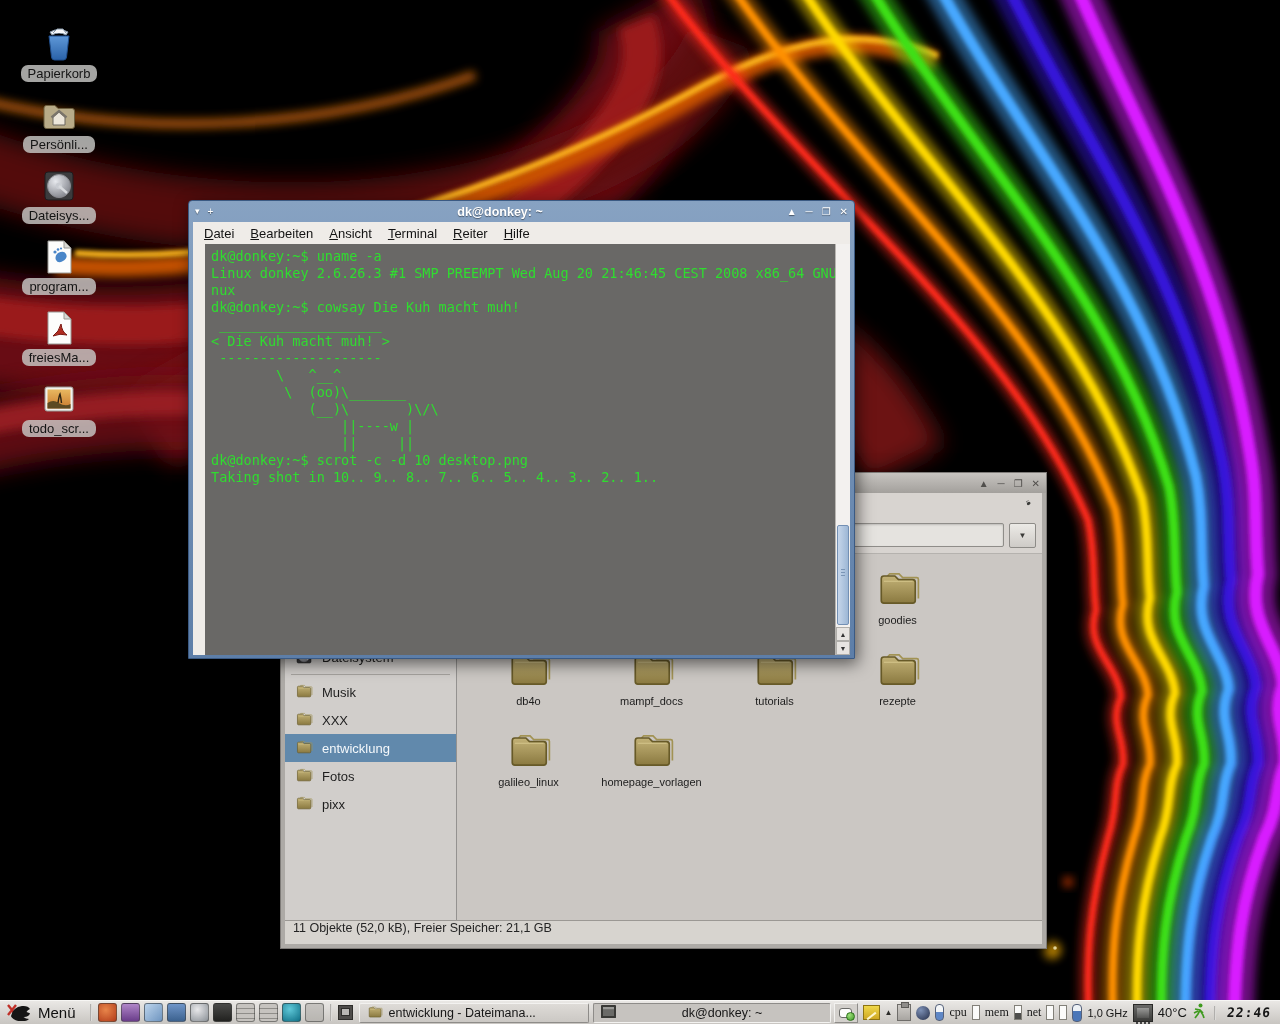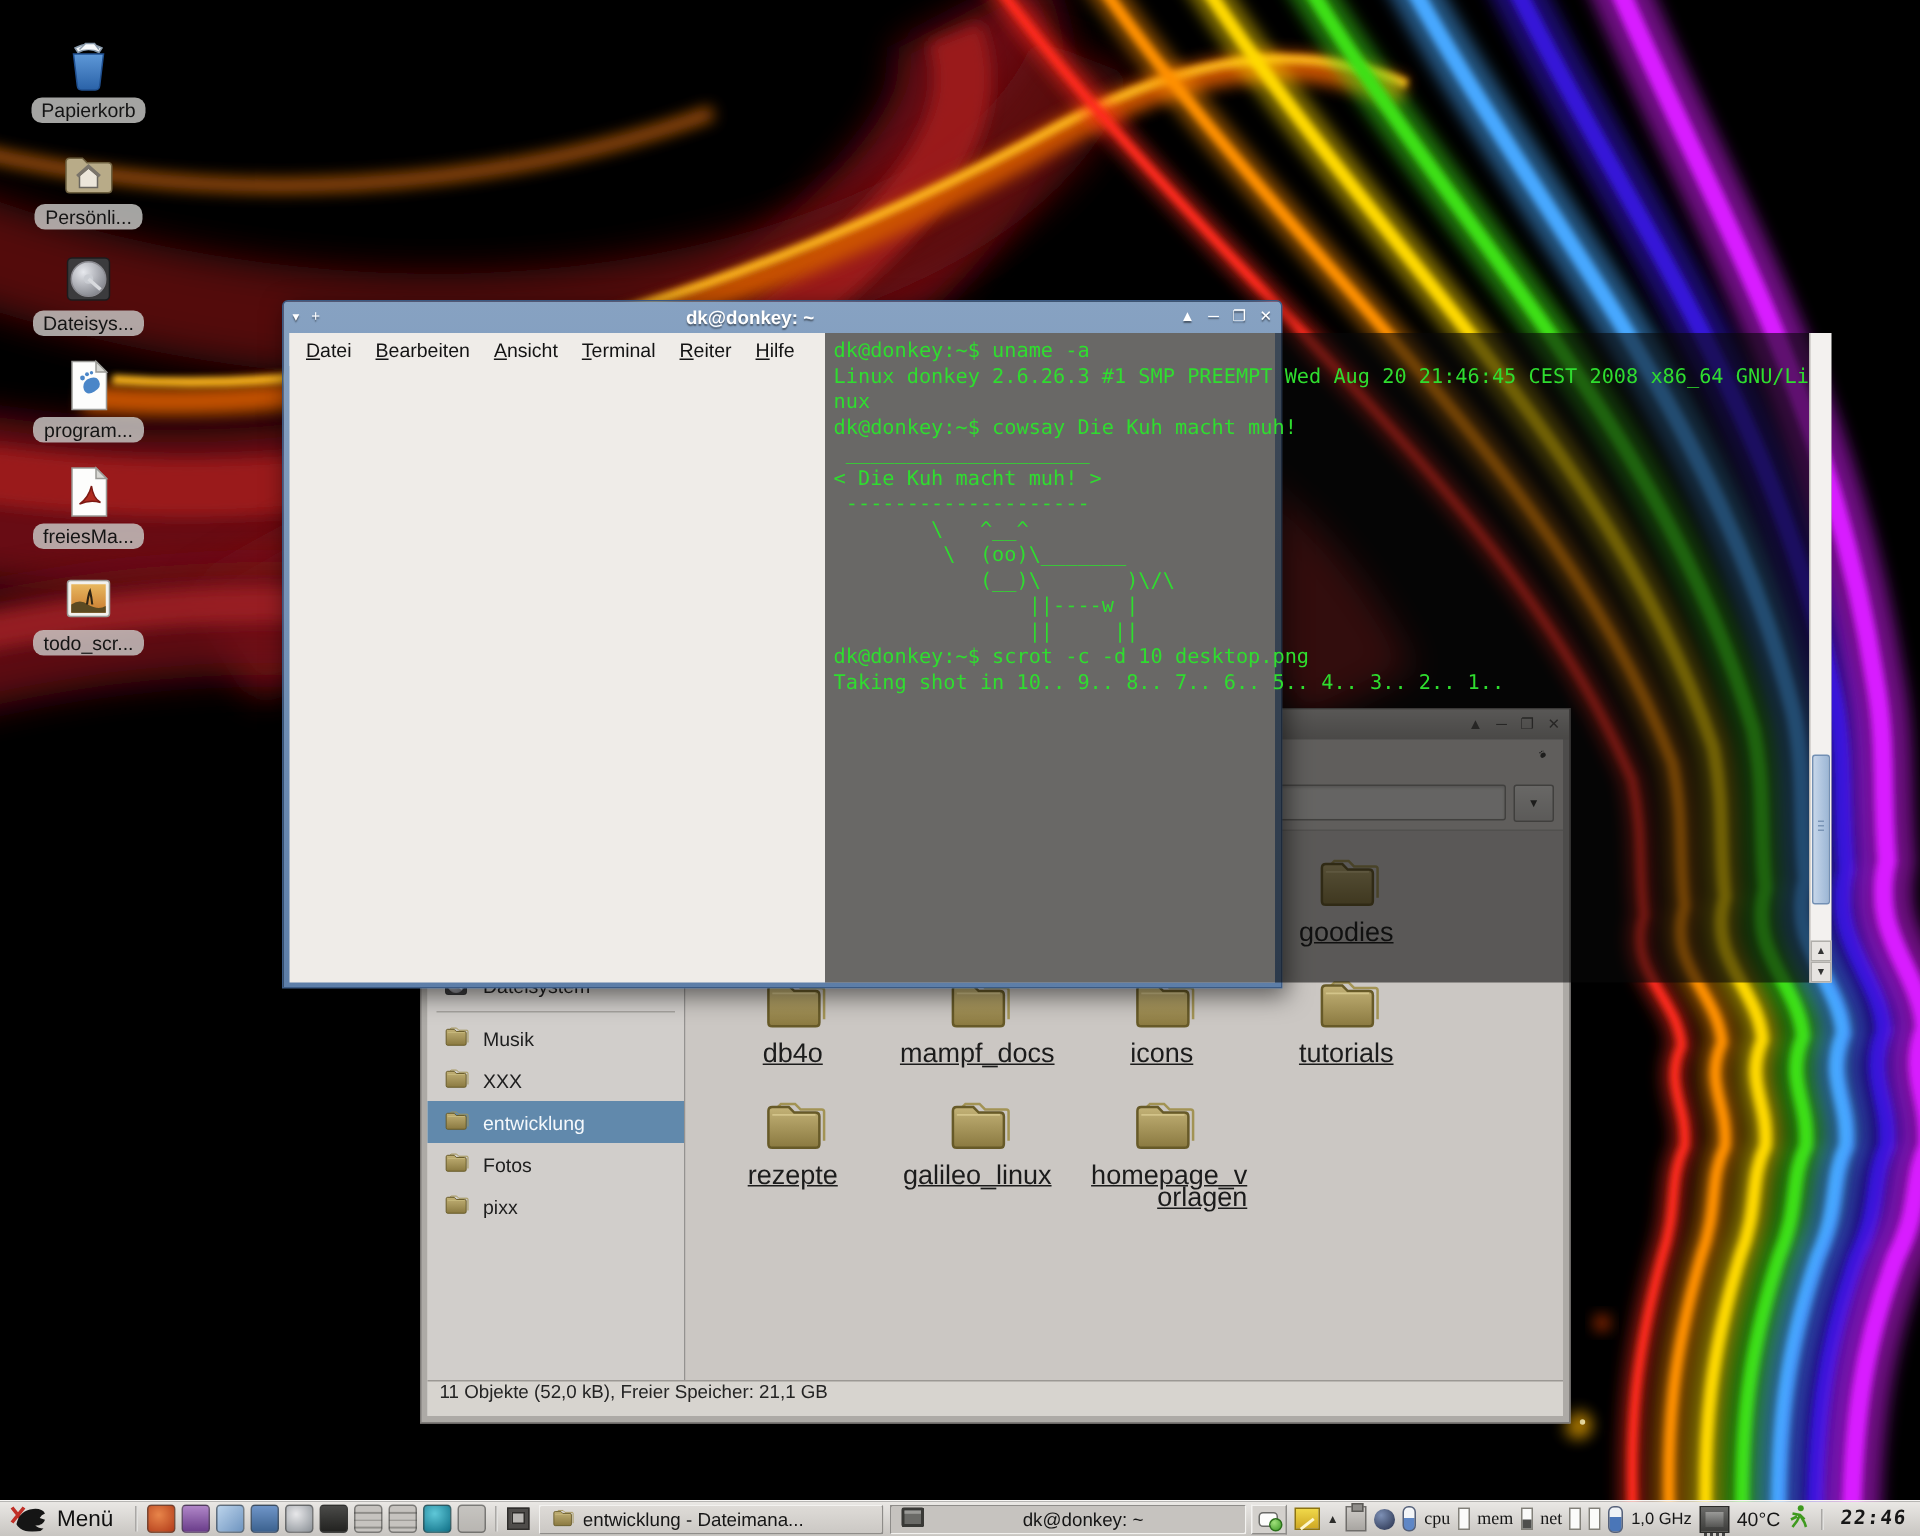--- a/index.html
+++ b/index.html
@@ -16,21 +16,21 @@
   
   .window { position:absolute; box-shadow:3px 5px 16px rgba(0,0,0,.55); }
   .tb { height:21px; display:flex; align-items:center; }
   .tb-left { padding-left:6px; display:flex; gap:8px; font-size:10px; }
   .tb-title { flex:1; text-align:center; font-weight:bold; font-size:12.5px; }
   .tb-btns { padding-right:6px; display:flex; gap:9px; font-size:10px; }
   .tb-btn { cursor:default; line-height:21px; }
 
   .term { left:188px; top:200px; width:667px; height:459px; background:linear-gradient(#87a2c2,#5d7ea8); border:1px solid #3b5a83; border-radius:4px 4px 0 0; }
   .term .tb { color:#fff; text-shadow:0 1px 1px rgba(0,0,0,.45); }
-  .term-inner { margin:0 4px 4px; height:433px; display:flex; flex-direction:row; background:#efece8; }
+  .term-inner { margin:0 4px 4px; height:433px; display:flex; flex-direction:column; background:#efece8; }
   .menubar { height:22px; display:flex; align-items:center; padding-left:3px; font-size:13px; color:#141414; background:#efece8; }
   .menubar .mi { padding:2px 8px; }
   .term-body { flex:1; display:flex; min-height:0; background:rgba(8,8,8,.58);margin-left:12px; }
   .term-pre { flex:1; padding:4px 0 0 6px; font:13.5px/17px "DejaVu Sans Mono",monospace; color:#2fdd2f; white-space:pre; overflow:hidden; }
   .term-scroll { width:15px; background:#f3f1ef; border-left:1px solid #b9b6b2; position:relative; }
   .scroll-thumb { position:absolute; left:1px; right:1px; top:281px; height:100px; background:linear-gradient(90deg,#c6d6ea,#9db7d5); border:1px solid #7390b4; border-radius:2px; }
   .scroll-thumb:after { content:""; position:absolute; left:3px; right:3px; top:46px; height:1px; background:#7a95b6; box-shadow:0 3px 0 #7a95b6,0 -3px 0 #7a95b6; }
   .stepper { position:absolute; left:0; right:0; height:14px; background:#e7e4e1; border:1px solid #b0aeaa; font-size:7px; color:#333; text-align:center; line-height:13px; }
   .step-up { bottom:14px; } .step-dn { bottom:0; }
 
@@ -44,21 +44,21 @@
   .tool-dd { width:11px; font-size:7px; color:#8b8985; text-align:center; }
   .path-field { flex:1; height:24px; margin-left:8px; background:#e5e3df; border:1px solid #8f8d89; border-radius:2px; display:flex; align-items:center; gap:6px; padding:0 5px; font-size:13px; color:#181818; box-shadow:inset 0 1px 2px rgba(0,0,0,.18); }
   .combo-btn { width:27px; height:25px; margin-left:3px; background:linear-gradient(#eceae6,#cecbc7); border:1px solid #8d8b87; border-radius:2px; display:flex; align-items:center; justify-content:center; font-size:8px; color:#3a3a38; }
   .fm-main { flex:1; display:flex; min-height:0; }
   .fm-side { width:172px; background:rgba(209,206,202,.95); border-right:1px solid #949290; padding-top:5px; }
   .side-row { height:28px; display:flex; align-items:center; gap:9px; padding-left:10px; font-size:13px; color:#1e1e1e; }
   .side-row.sel { background:#6189ac; color:#f4f8fb;align-items:center; }
   .side-sep { height:1px; background:#a6a39f; margin:3px 6px; }
   .fm-view { flex:1; background:rgba(201,198,194,.93); padding:14px 0 0 10px; display:grid; grid-template-columns:repeat(4,123px); grid-auto-rows:81px; align-content:start; justify-items:center; overflow:hidden; }
   .file-item { width:118px; display:flex; flex-direction:column; align-items:center; }
-  .file-item .lbl { margin-top:3px; font-size:18px; color:#1c1c1c; text-align:right; line-height:15px; word-break:break-all; max-width:114px;text-decoration:underline; }
+  .file-item .lbl { margin-top:3px; font-size:11px; color:#1c1c1c; text-align:center; line-height:15px; word-break:break-all; max-width:114px; }
   .fm-status { height:24px; border-top:1px solid #9b9894; display:flex; align-items:flex-start; padding-left:8px; font-size:12.5px; color:#242424; background:rgba(214,211,207,.96); }
 
   
   .taskbar { position:absolute; left:0; bottom:0; width:1280px; height:24px; background:linear-gradient(#eae8e5,#c8c5c1); border-top:1px solid #f7f6f4; display:flex; align-items:center; padding:0 4px; gap:3px; }
   .tsep { width:2px; align-self:stretch; margin:3px 3px; background:linear-gradient(90deg,#9b9996,#f1f0ee); }
   .menu-btn { display:flex; align-items:center; gap:6px; height:34px; padding:0 8px 0 2px; font-size:15px; color:#101010; }
   .launchers { display:flex; align-items:center; gap:4px; }
   .launch { width:19px; height:19px; border-radius:3px; position:relative; }
   .task-btn { height:20px; display:flex; align-items:center; gap:6px; padding:0 7px; background:linear-gradient(#dedbd7,#cbc8c4); border:1px solid; border-color:#f3f2f0 #8e8c89 #8e8c89 #f3f2f0; border-radius:2px; font-size:12.5px; color:#161616; white-space:nowrap; overflow:hidden; }
   .task-btn .tlabel { overflow:hidden; text-overflow:ellipsis; }
@@ -421,28 +421,20 @@
  <path d="M8.5 12.5 H36" stroke="#d8ca90" stroke-width="1" opacity=".85"></path>
               </svg></span>
             <span class="lbl">mampf_docs</span>
           </div>
           <div class="file-item">
             <span><svg width="46" height="38" viewBox="0 0 44 36">
  <path d="M12 7.5 l2-2 h9 l3.5 3.5 H40 q1.5 0 1.5 1.5 V29" fill="none" stroke="#a29354" stroke-width="1.6"></path>
  <path d="M6 31 V10 q0-2.5 2.5-2.5 H19 l3.5 3.5 H36 q2.5 0 2.5 2.5 V31 q0 2.5-2.5 2.5 H8.5 Q6 33.5 6 31z" fill="url(#fg)" stroke="#675a28" stroke-width="1.6"></path>
  <path d="M8.5 12.5 H36" stroke="#d8ca90" stroke-width="1" opacity=".85"></path>
               </svg></span>
-            <span class="lbl">icons</span>
-          </div>
-          <div class="file-item">
-            <span><svg width="46" height="38" viewBox="0 0 44 36">
- <path d="M12 7.5 l2-2 h9 l3.5 3.5 H40 q1.5 0 1.5 1.5 V29" fill="none" stroke="#a29354" stroke-width="1.6"></path>
- <path d="M6 31 V10 q0-2.5 2.5-2.5 H19 l3.5 3.5 H36 q2.5 0 2.5 2.5 V31 q0 2.5-2.5 2.5 H8.5 Q6 33.5 6 31z" fill="url(#fg)" stroke="#675a28" stroke-width="1.6"></path>
- <path d="M8.5 12.5 H36" stroke="#d8ca90" stroke-width="1" opacity=".85"></path>
-              </svg></span>
             <span class="lbl">tutorials</span>
           </div>
           <div class="file-item">
             <span><svg width="46" height="38" viewBox="0 0 44 36">
  <path d="M12 7.5 l2-2 h9 l3.5 3.5 H40 q1.5 0 1.5 1.5 V29" fill="none" stroke="#a29354" stroke-width="1.6"></path>
  <path d="M6 31 V10 q0-2.5 2.5-2.5 H19 l3.5 3.5 H36 q2.5 0 2.5 2.5 V31 q0 2.5-2.5 2.5 H8.5 Q6 33.5 6 31z" fill="url(#fg)" stroke="#675a28" stroke-width="1.6"></path>
  <path d="M8.5 12.5 H36" stroke="#d8ca90" stroke-width="1" opacity=".85"></path>
               </svg></span>
             <span class="lbl">rezepte</span>
           </div>

